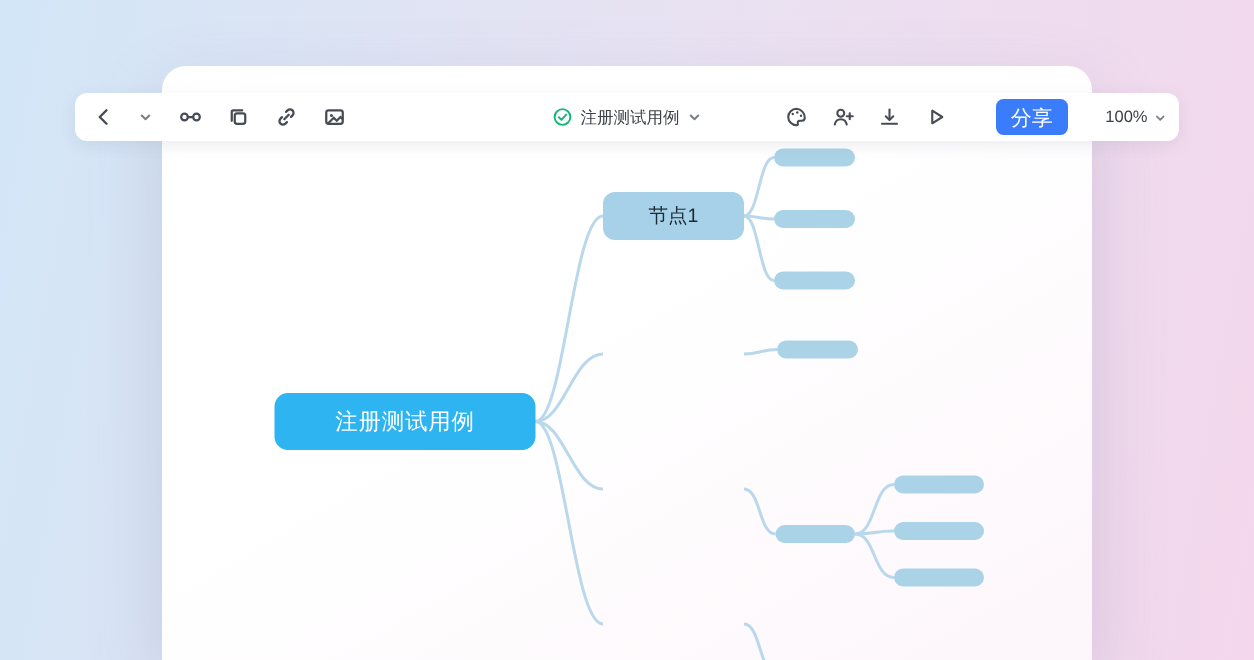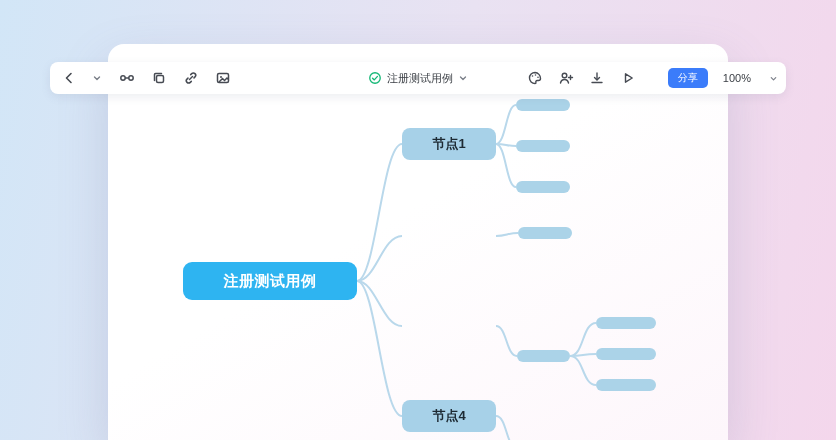--- a/index.html
+++ b/index.html
@@ -2,35 +2,35 @@
 <html style="--root-node-bg: #2EB4F1; --root-node-text: #FFFFFF; --child-node-bg: #A7D1E8; --leaf-bar-bg: #ABD3E8; --connector: #B9D8EB; --share-button-bg: #3B7CFA; --check-green: #16B877;"><head>
 <meta charset="utf-8">
 <style>
   *{margin:0;padding:0;box-sizing:border-box}
   html,body{width:836px;height:440px;overflow:hidden;font-family:"Liberation Sans",sans-serif}
   .stage{position:relative;width:836px;height:440px;background:linear-gradient(100deg,#d2e6f7 0%,#e9e2f2 52%,#f4d7ec 100%)}
   .window{position:absolute;left:108px;top:44px;width:620px;height:396px;background:linear-gradient(150deg,#ffffff 45%,#fdf6fb 100%);border-radius:16px 16px 0 0;box-shadow:0 20px 50px rgba(110,115,160,.22)}
   .canvas{position:absolute;inset:0;overflow:hidden;border-radius:inherit}
   .links{position:absolute;left:0;top:0}
   .link{fill:none;stroke:var(--connector,#b9d8eb);stroke-width:2}
-  .mm-node{position:absolute;display:flex;align-items:center;justify-content:center;font-weight:bold;cursor:pointer}
+  .mm-node{position:absolute;display:flex;align-items:center;justify-content:center;font-weight:normal;cursor:pointer}
   .mm-root{left:75px;top:218px;width:174px;height:38px;border-radius:9px;background:var(--root-node-bg,#2eb4f1);color:var(--root-node-text,#fff);font-size:15px;letter-spacing:.5px}
   .mm-child{left:294px;width:94px;height:32px;border-radius:8px;background:var(--child-node-bg,#a7d1e8);color:#1d2a33;font-size:13px}
   .n1{top:84px}.n2{top:176px}.n3{top:266px}.n4{top:356px}
   .bar{position:absolute;background:var(--leaf-bar-bg,#abd3e8);border-radius:6px;cursor:pointer}
   .toolbar{position:absolute;left:50px;top:62px;width:736px;height:32px;background:#ffffff;border-radius:8px;box-shadow:0 3px 10px rgba(99,110,140,.12);display:flex;align-items:center;padding:0 8px;color:#474b53;z-index:5}
   .tb-btn{display:flex;align-items:center;justify-content:center;width:22px;height:22px;border-radius:5px;cursor:pointer;color:#474b53;flex:0 0 auto}
   .tb-btn svg{display:block}
   .tb-group{display:flex;align-items:center;gap:10px}
   .tools{margin-left:12px}
   .tb-center{position:absolute;left:50%;transform:translateX(-50%);display:flex;align-items:center;gap:5px;cursor:pointer}
   .doc-title{font-size:11px;color:#3c4046}
   .tb-right{margin-left:auto;display:flex;align-items:center;gap:9px}
-  .share-btn{background:var(--share-button-bg,#3b7cfa);color:#fff;font-size:10px;line-height:1;padding:5px 10px;border-radius:5px;cursor:pointer;margin-left:20px}
-  .zoom{display:flex;align-items:center;gap:18px;font-size:11px;color:#3c4046;cursor:pointer;margin-left:6px}
+  .share-btn{background:var(--share-button-bg,#3b7cfa);color:#fff;font-size:14px;line-height:1;padding:5px 10px;border-radius:5px;cursor:pointer;margin-left:20px}
+  .zoom{display:flex;align-items:center;gap:4px;font-size:11px;color:#3c4046;cursor:pointer;margin-left:16px}
   .muted{color:#7a7f88}
 </style>
 </head>
 <body>
 
 <div class="stage">
 
   <div class="window">
     <div class="canvas">
 
@@ -49,23 +49,20 @@
         <path class="link" d="M462 312 C476 312 474 341 488 341"></path>
         <path class="link" d="M388 372 C399 372 398 404 409 404"></path>
       </svg>
 
       <div class="mm-node mm-root">
         <span>注册测试用例</span>
       </div>
 
       <div class="mm-node mm-child n1">
         <span>节点1</span>
-      </div>
-      <div class="mm-node mm-child n4">
-        <span>节点4</span>
       </div>
 
       <div class="bar" style="left:408px;top:55px;width:54px;height:12px"></div>
       <div class="bar" style="left:408px;top:96px;width:54px;height:12px"></div>
       <div class="bar" style="left:408px;top:137px;width:54px;height:12px"></div>
       <div class="bar" style="left:410px;top:183px;width:54px;height:12px"></div>
       <div class="bar" style="left:409px;top:306px;width:53px;height:12px"></div>
       <div class="bar" style="left:488px;top:273px;width:60px;height:12px"></div>
       <div class="bar" style="left:488px;top:304px;width:60px;height:12px"></div>
       <div class="bar" style="left:488px;top:335px;width:60px;height:12px"></div>

